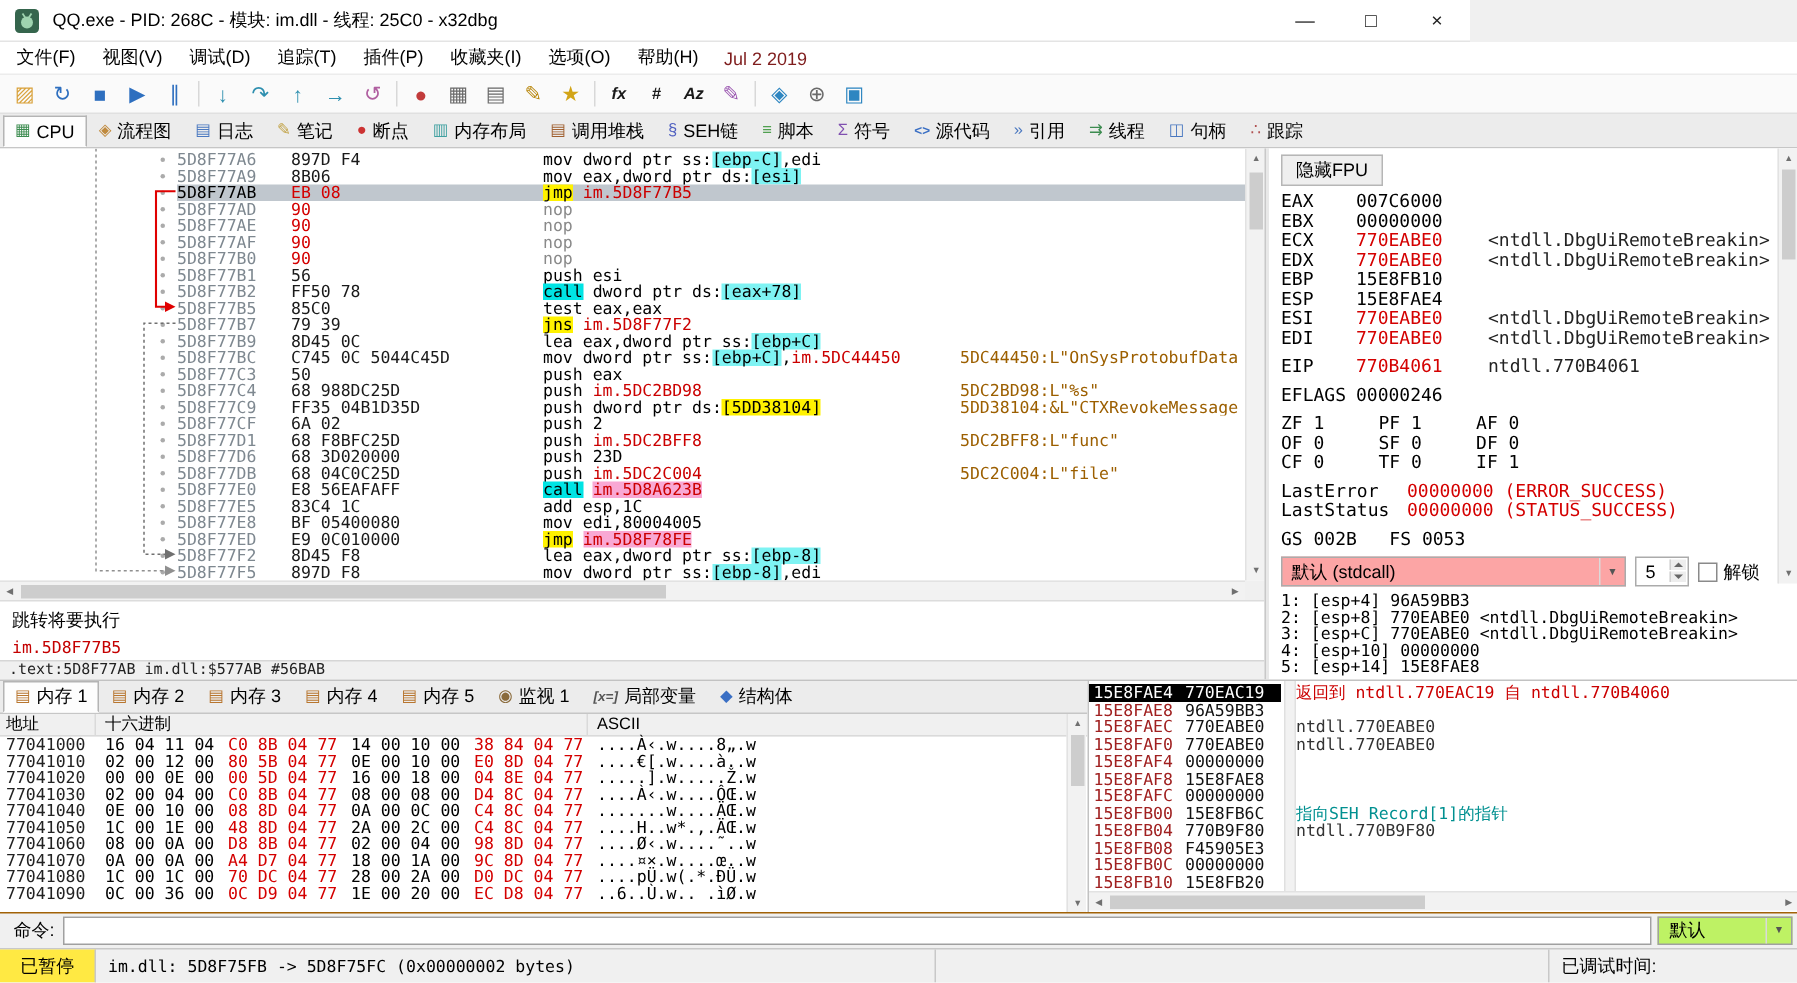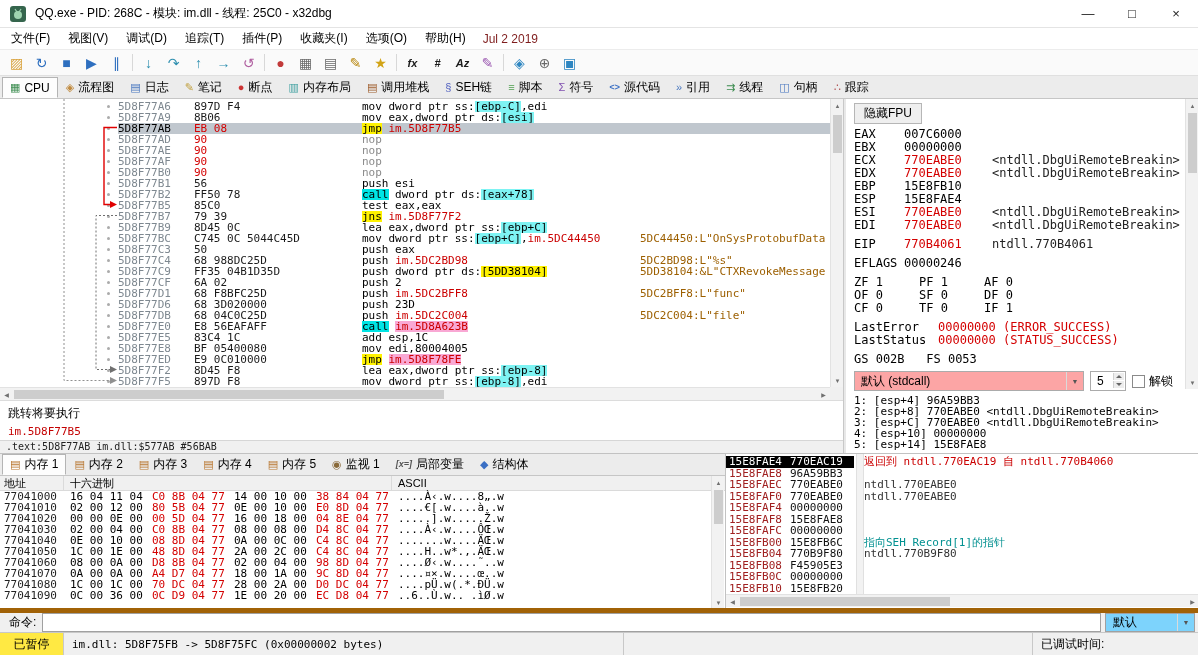--- a/index.html
+++ b/index.html
@@ -1,20 +1,20 @@
 <!DOCTYPE html>
 <html><head>
 <meta charset="utf-8">
 <style>
 *{margin:0;padding:0;box-sizing:border-box}
 html,body{width:1198px;height:655px;overflow:hidden}
 body{position:relative;font-family:"Liberation Sans","DejaVu Sans",sans-serif;font-size:12px;background:#F0F0F0;color:#000}
 
 
-#titlebar{position:absolute;left:0;top:0;width:1198px;height:28px;background:#FFF;border-bottom:1px solid #E4E4E4;display:flex;align-items:center}
+#titlebar{position:absolute;left:0;top:0;width:980px;height:28px;background:#FFF;border-bottom:1px solid #E4E4E4;display:flex;align-items:center}
 #app-icon{width:16px;height:16px;margin:0 9px 0 10px;flex:0 0 auto}
 #title-text{white-space:nowrap;font-size:12px}
 #win-controls{margin-left:auto;display:flex;height:100%}
 .wbtn{width:44px;height:100%;display:flex;align-items:center;justify-content:center;font-size:13px;color:#222}
 
 
 #menubar{position:absolute;left:0;top:28px;width:1198px;height:22px;background:#FFF;border-bottom:1px solid #ECECEC;display:flex;align-items:center;padding-left:2px}
 .mitem{padding:0 9px;height:100%;display:flex;align-items:center;white-space:nowrap}
 #build-date{color:#7f1d1d;margin-left:8px;white-space:nowrap}
 
@@ -120,24 +120,24 @@
 .saddr{width:64px;padding-left:3px;color:#A02020}
 .sval{width:64px;color:#111}
 .scmt{flex:1;margin-left:10px;overflow:hidden;color:#333}
 .scmt.red{color:#CB0000}
 .scmt.teal{color:#009090}
 .srow.sel .saddr,.srow.sel .sval{background:#000;color:#FFF}
 #stack-divider{position:absolute;left:130px;top:0;width:8px;height:140px;background:#F2F2F2;border-left:1px solid #E0E0E0;border-right:1px solid #E0E0E0}
 #stack-hscroll{left:0;top:140px;width:473px}
 
 
-#commandbar{position:absolute;left:0;top:608px;width:1198px;height:24px;background:#F0F0F0;border-top:5px solid #a16207;display:flex;align-items:center;padding:0 3px}
+#commandbar{position:absolute;left:0;top:608px;width:1198px;height:24px;background:#F0F0F0;border-top:1px solid #a16207;display:flex;align-items:center;padding:0 3px}
 #cmd-label{padding:0 6px;white-space:nowrap}
 #cmd-input{flex:1;height:19px;border:1px solid #A0A0A0;background:#FFF;font-family:"DejaVu Sans Mono",monospace;font-size:12px;padding:0 4px;outline:none}
-#cmd-combo{width:90px;height:19px;margin-left:4px;border:1px solid #A0A0A0;background:#7dd3fc;display:flex;align-items:center;padding-left:7px}
+#cmd-combo{width:90px;height:19px;margin-left:4px;border:1px solid #A0A0A0;background:#bef264;display:flex;align-items:center;padding-left:7px}
 
 #statusbar{position:absolute;left:0;top:632px;width:1198px;height:23px;background:#F0F0F0;border-top:1px solid #C8C8C8;display:flex;align-items:stretch;font-size:12px}
 #paused-badge{width:64px;background:#FFE943;display:flex;align-items:center;justify-content:center;border-right:1px solid #C8C8C8}
 #status-msg{width:560px;border-right:1px solid #C8C8C8;display:flex;align-items:center;padding-left:8px;font-family:"DejaVu Sans Mono",monospace;font-size:11px}
 #status-spacer{flex:1;border-right:1px solid #C8C8C8}
 #debug-time{width:165px;display:flex;align-items:center;padding-left:8px}
 </style>
 </head>
 <body>
 

